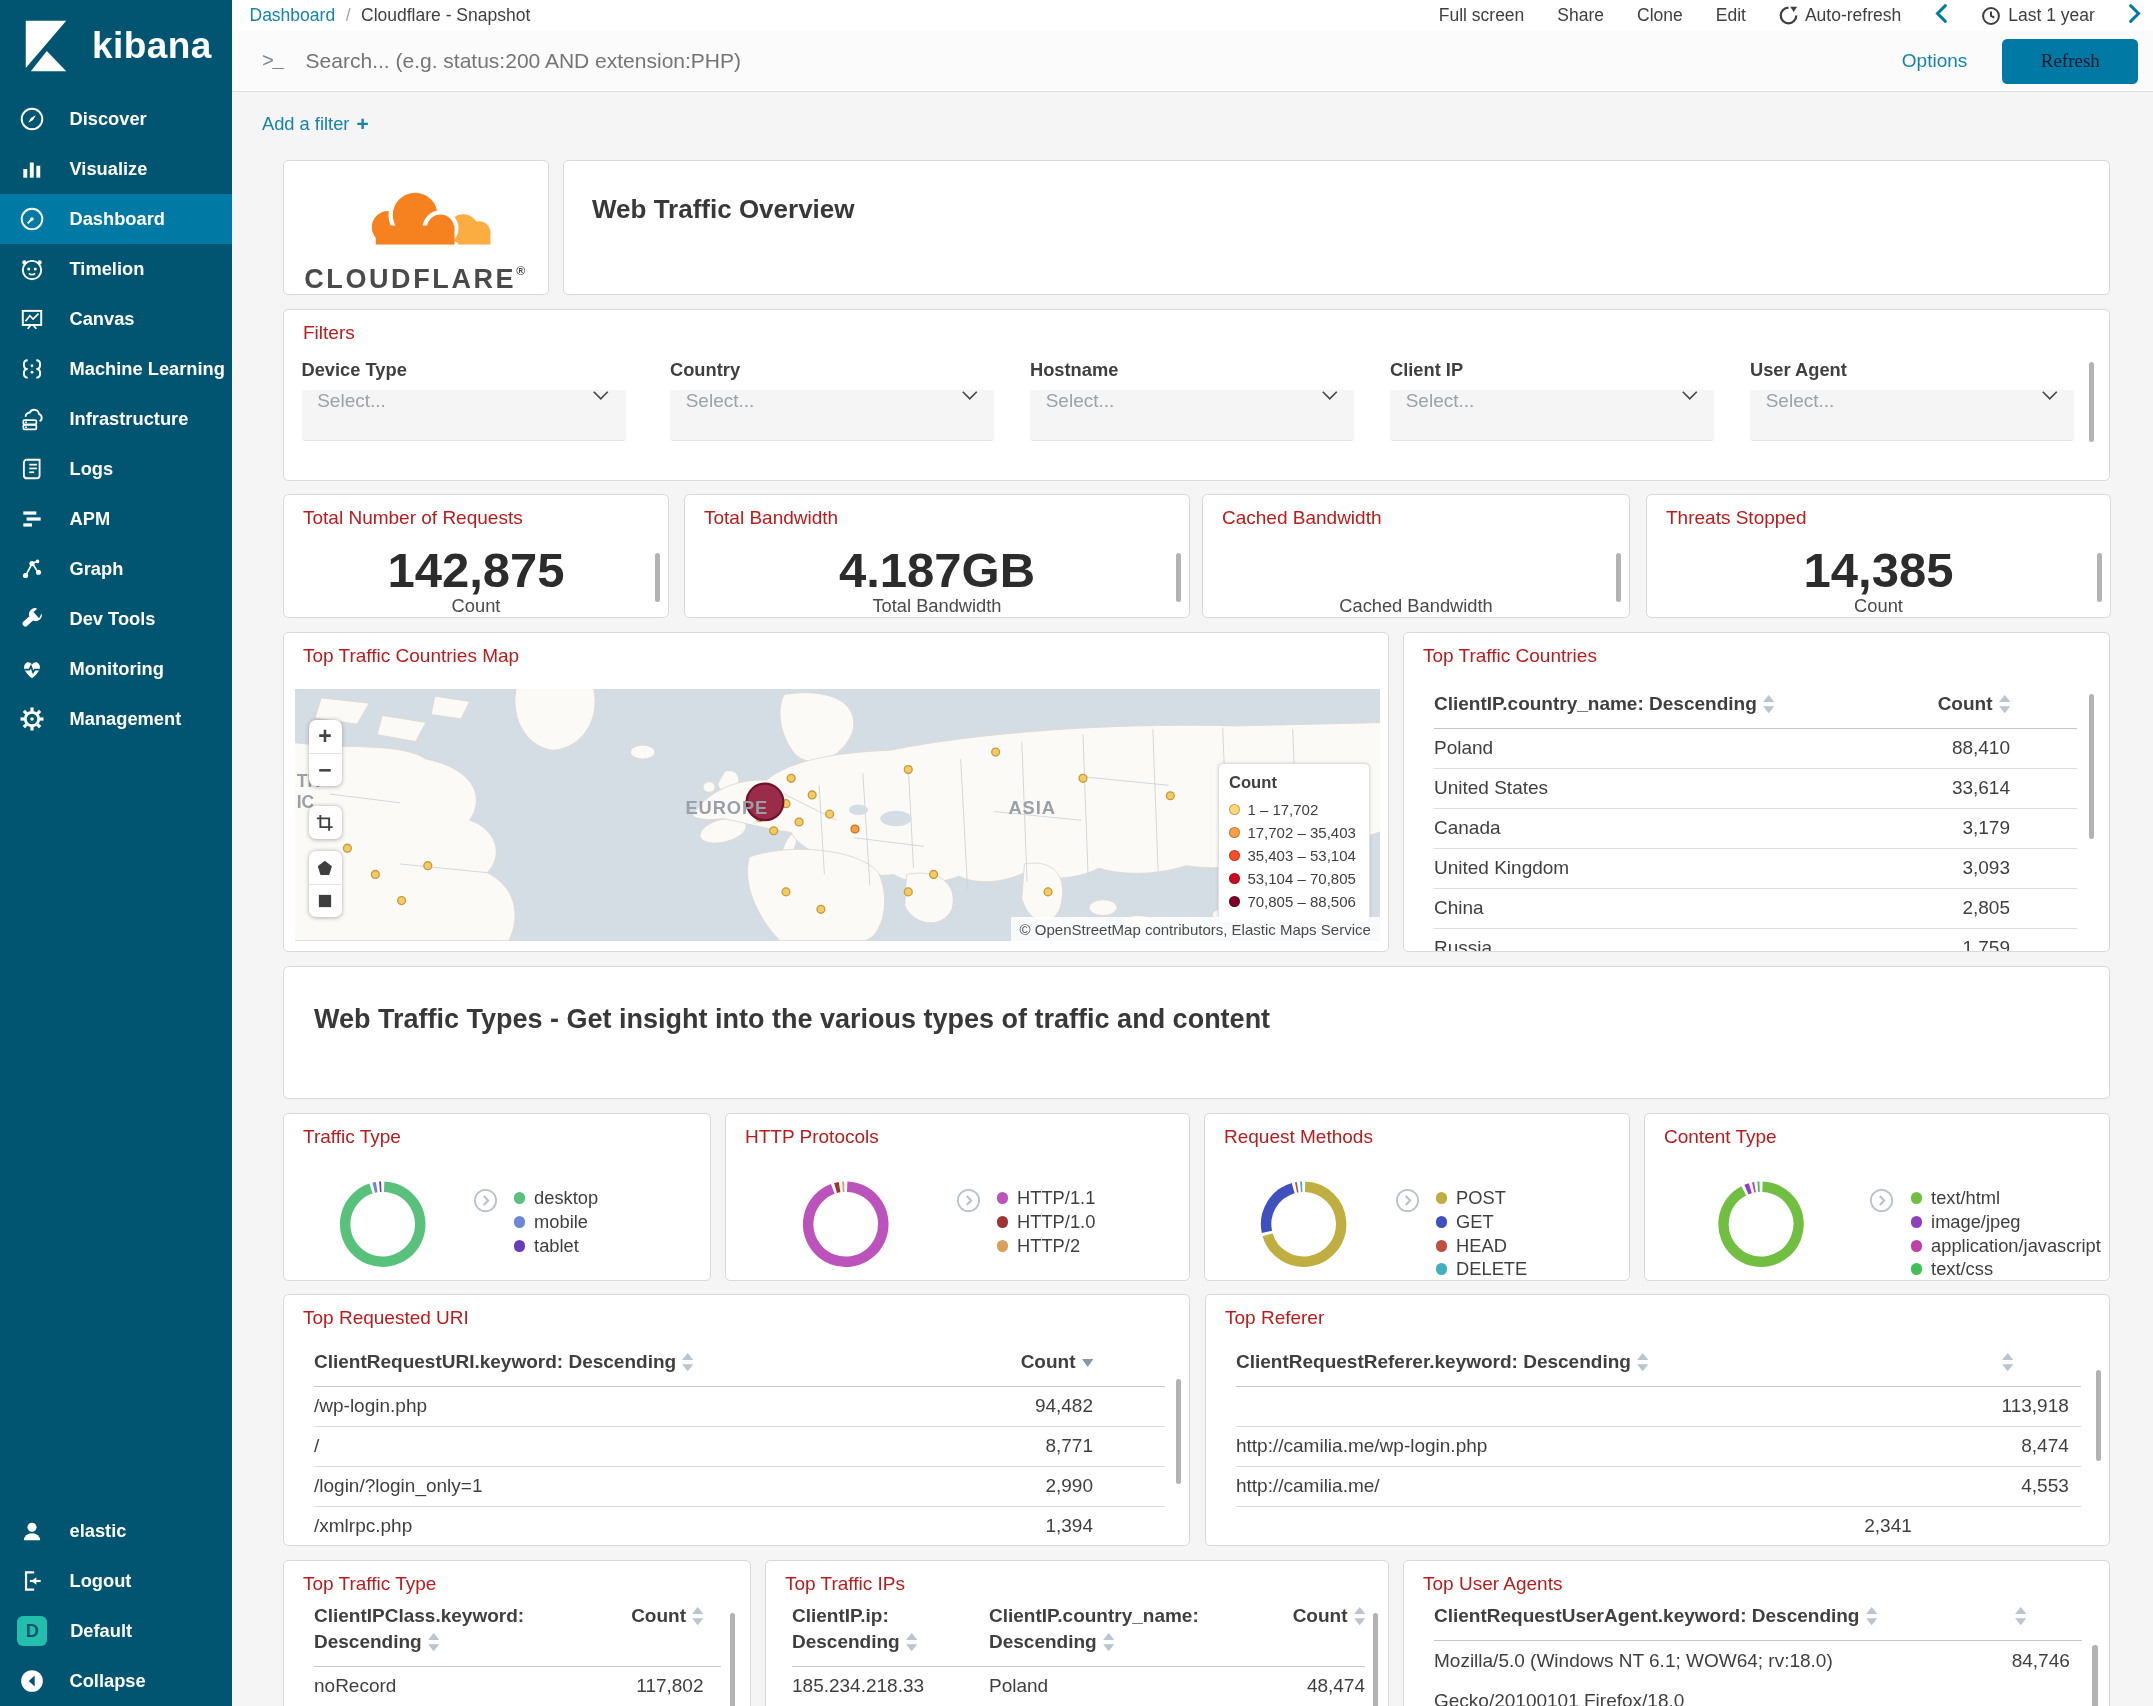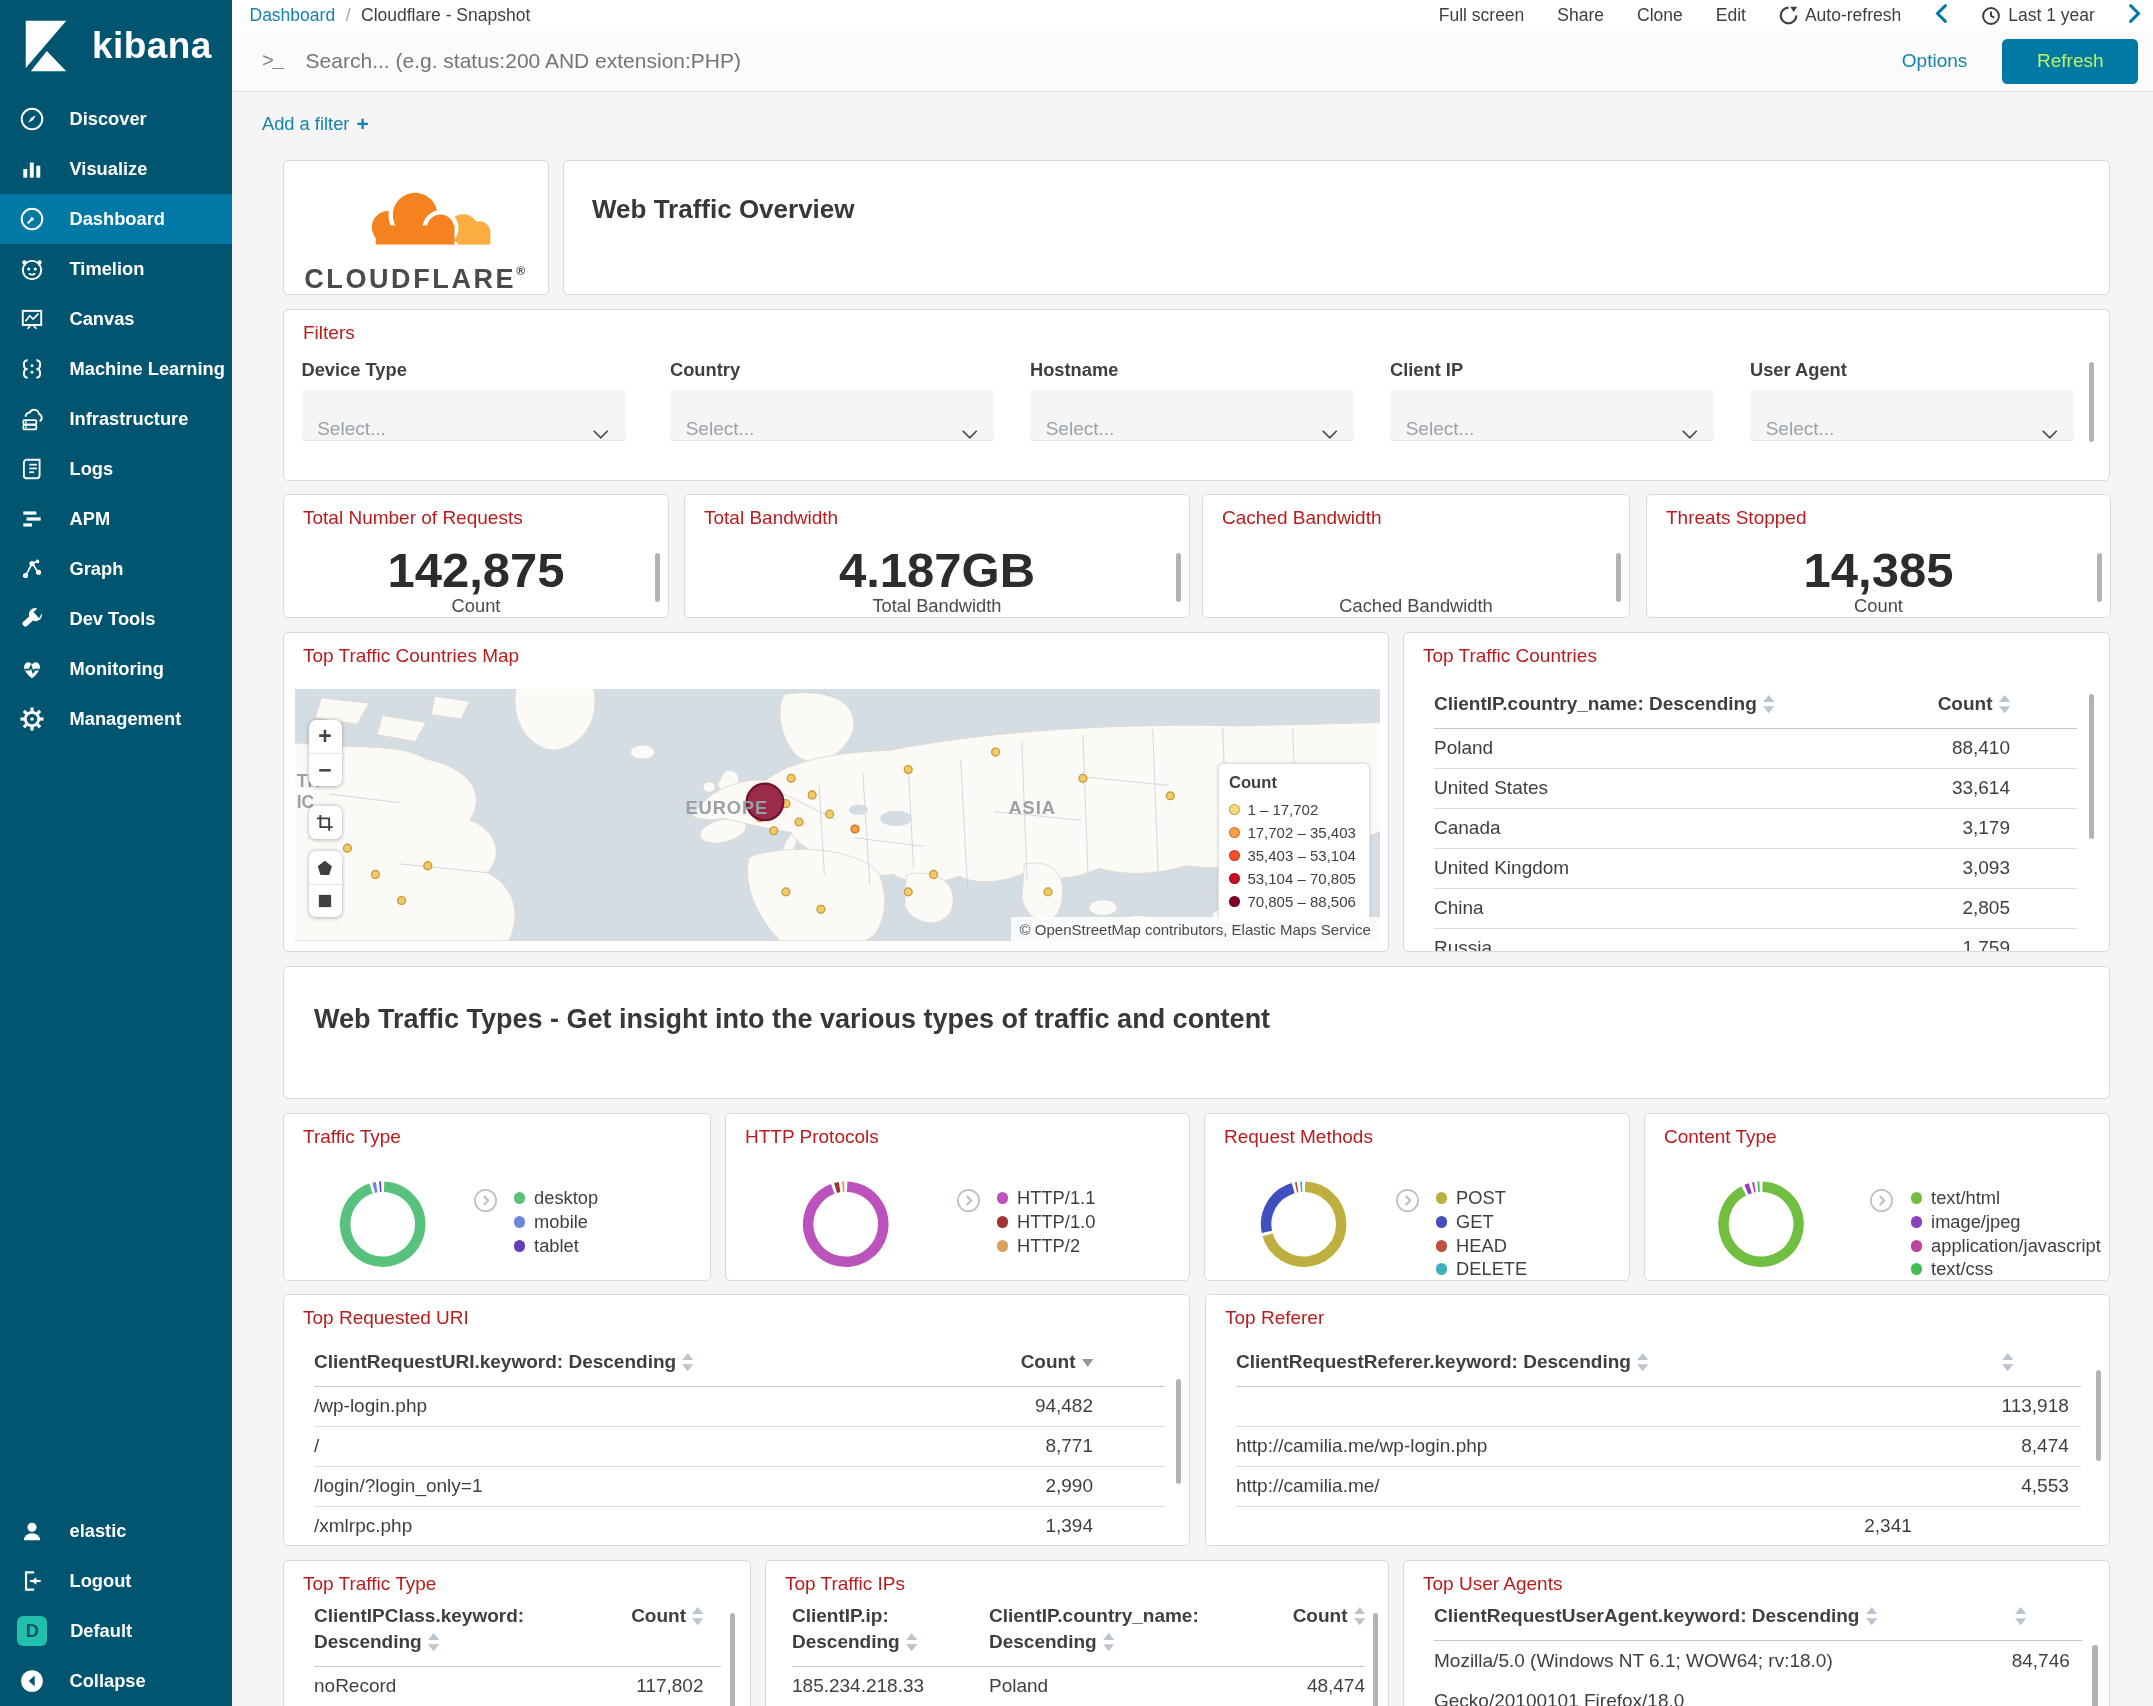--- a/index.html
+++ b/index.html
@@ -19,34 +19,34 @@
 #breadcrumb .sep{color:#a5a5a5}
 #top-actions{margin-left:auto;display:flex;align-items:center;gap:33px;color:#3f3f3f}
 #top-actions .act{cursor:pointer}
 .icn-lbl{display:flex;align-items:center;gap:7px}
 .chev{color:#0179a5;font-weight:bold}
 
 #querybar{position:absolute;left:232px;top:31px;width:1922px;height:61px;background:#fbfbfb;border-bottom:1.7px solid #dedede;display:flex;align-items:center;padding:0 15.7px 0 30px}
 #qprompt{font-family:"Liberation Mono",monospace;font-size:20px;color:#7e8790;margin-right:23px;letter-spacing:-1.7px}
 #qinput{flex:1;font-size:21px;color:#9aa2aa;background:transparent;border:none;outline:none;font-family:"Liberation Sans",sans-serif}
 #options-link{color:#1583ac;font-size:19px;margin-right:35px;cursor:pointer}
-#refresh-btn{width:136px;height:45px;background:#0179a5;color:#bef264;font-size:19px;border:none;border-radius:5.2px;cursor:pointer;font-family:Liberation Sans, sans-serif}
+#refresh-btn{width:136px;height:45px;background:#0179a5;color:#0f172a;font-size:19px;border:none;border-radius:5.2px;cursor:pointer;font-family:Liberation Serif, serif}
 #filterbar{position:absolute;left:262px;top:112px;font-size:18.3px;color:#1583ac;display:flex;align-items:center;gap:7px;cursor:pointer}
 #filterbar .plus{font-weight:bold;font-size:21px}
 
 .panel{position:absolute;background:#fff;border:0.9px solid #d9d9d9;border-radius:5.2px;overflow:hidden}
 .ptitle{position:absolute;left:19px;top:12.2px;font-size:19px;color:#b91c1c;white-space:nowrap}
 .minibar{position:absolute;width:5.2px;background:#b3b3b3;border-radius:2.6px}
 
 .metric .value{position:absolute;left:0;top:47px;width:100%;text-align:center;font-size:49px;font-weight:bold;color:#2c2c2c}
 .metric .vlabel{position:absolute;left:0;top:100px;width:100%;text-align:center;font-size:18.3px;color:#4a4a4a}
 
 .ffield{position:absolute}
 .ffield .flabel{font-size:18.3px;font-weight:bold;color:#3f3f3f;margin-bottom:8.7px}
-.fselect{width:324px;height:51px;background:#f5f5f5;border-radius:3.5px;border-bottom:1.7px solid #e4e4e4;display:flex;align-items:flex-end;justify-content:space-between;padding:0 15.7px;cursor:pointer}
+.fselect{width:324px;height:51px;background:#f5f5f5;border-radius:3.5px;border-bottom:1.7px solid #e4e4e4;display:flex;align-items:flex-start;justify-content:space-between;padding:0 15.7px;cursor:pointer}
 .fselect .ph{font-size:19px;color:#9aa2aa}
 
 .tbl{position:absolute;font-size:19px}
 .tbl .trow{display:grid;align-items:center}
 .tbl .hrow{font-weight:bold;color:#3f3f3f;padding-bottom:10.5px;align-items:start}
 .tbl .hcell{display:block;line-height:26px}
 .tbl .hcell svg{vertical-align:middle;margin-left:6.1px}
 .tbl .hcell.r{text-align:right}
 .tbl .drow{border-top:1.7px solid #dcdcdc;height:40px;color:#3f3f3f}
 .tbl .hsep{border-top:1.7px solid #c6c6c6}

